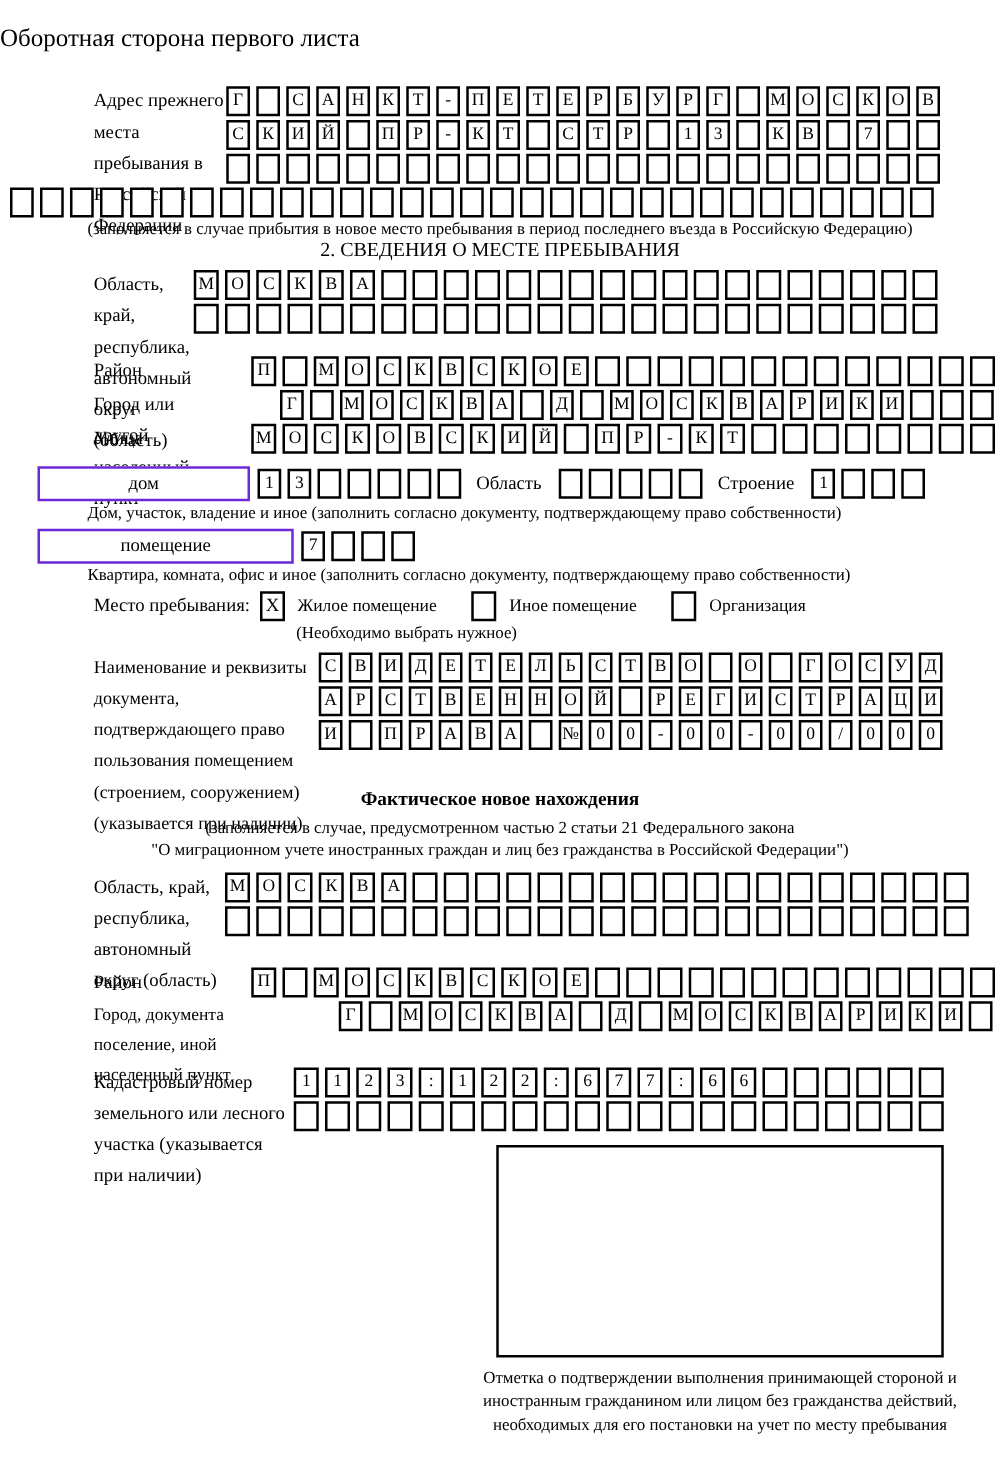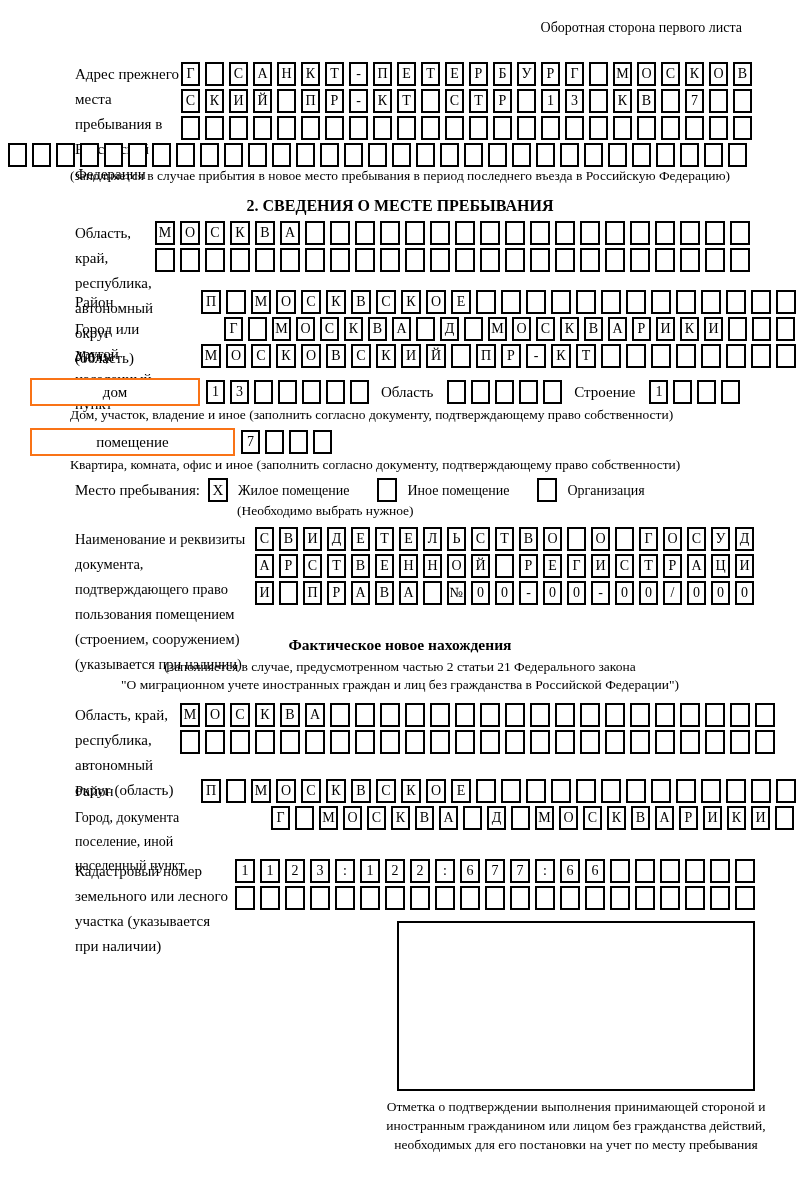--- a/index.html
+++ b/index.html
@@ -1,43 +1,43 @@
 <!DOCTYPE html>
 <html><head>
 <meta charset="utf-8">
 <style>
   html,body{margin:0;padding:0;background:#fff;}
   .page{
     position:relative;width:800px;height:1180px;background:#fff;color:#000;
     font-family:"Liberation Serif","DejaVu Serif",serif;overflow:hidden;
   }
-  .hdr{margin:20px 58px 0 0;text-align:right;font-size:14px;}
+  .hdr{margin:20px 58px 0 0;text-align:left;font-size:20px;}
   .frow{display:flex;align-items:flex-start;}
   .h24{height:24px;} .h27{height:27px;gap:46px;} .h28{height:28px;} .h54{height:54px;} .h81{height:81px;}
   .flabel{flex:0 0 auto;font-size:15px;line-height:25px;}
   .w80{width:80px;} .w103{width:103px;} .w106{width:106px;} .w105{width:105px;}
   .w150{width:150px;font-size:14px;line-height:24px;}
   .w160{width:160px;} .w172{width:172px;font-size:14.5px;line-height:25px;}
   .grid{display:flex;flex-direction:column;}
   .cells{display:flex;gap:5px;margin-bottom:3px;}
   .cell{
     flex:0 0 auto;width:19px;height:24px;box-sizing:border-box;border:2px solid #000;
     display:flex;align-items:center;justify-content:center;
     font-size:14px;line-height:1;background:#fff;
   }
   .w20 .cell{width:20px;}
   .fullrow{margin:0 0 0 8px;}
   .caption{font-size:13.5px;line-height:18px;}
   .center{text-align:center;}
-  .sect-title{margin-top:12px;text-align:center;font-size:16px;font-weight:bold;}
+  .sect-title{margin-top:0;text-align:center;font-size:16px;font-weight:normal;}
   .mt6{margin-top:6px;} .mt7{margin-top:7px;} .mt4{margin-top:4px;} .mt9{margin-top:9px;}
   .mt15{margin-top:15px;} .mt22{margin-top:22px;} .mt26{margin-top:26px;}
   .ml30{margin-left:30px;} .ml70{margin-left:70px;} .ml75{margin-left:75px;}
   .widebox{
-    flex:0 0 auto;box-sizing:border-box;border:2px solid #f97316;height:28px;
+    flex:0 0 auto;box-sizing:border-box;border:2px solid #6d28d9;height:28px;
     display:flex;align-items:center;justify-content:center;font-size:15px;background:#fff;
   }
   .wb170{width:170px;} .wb205{width:205px;}
   .inline-label{flex:0 0 auto;font-size:15px;line-height:28px;}
   .house-row .cells{margin-left:6px;margin-bottom:0;align-self:center;}
   .house-row .inline-label{margin-left:12px;margin-right:8px;}
   .checkbox{
     flex:0 0 auto;width:20px;height:24px;box-sizing:border-box;border:2px solid #000;
     display:flex;align-items:center;justify-content:center;font-size:15px;margin-left:8px;background:#fff;
   }

